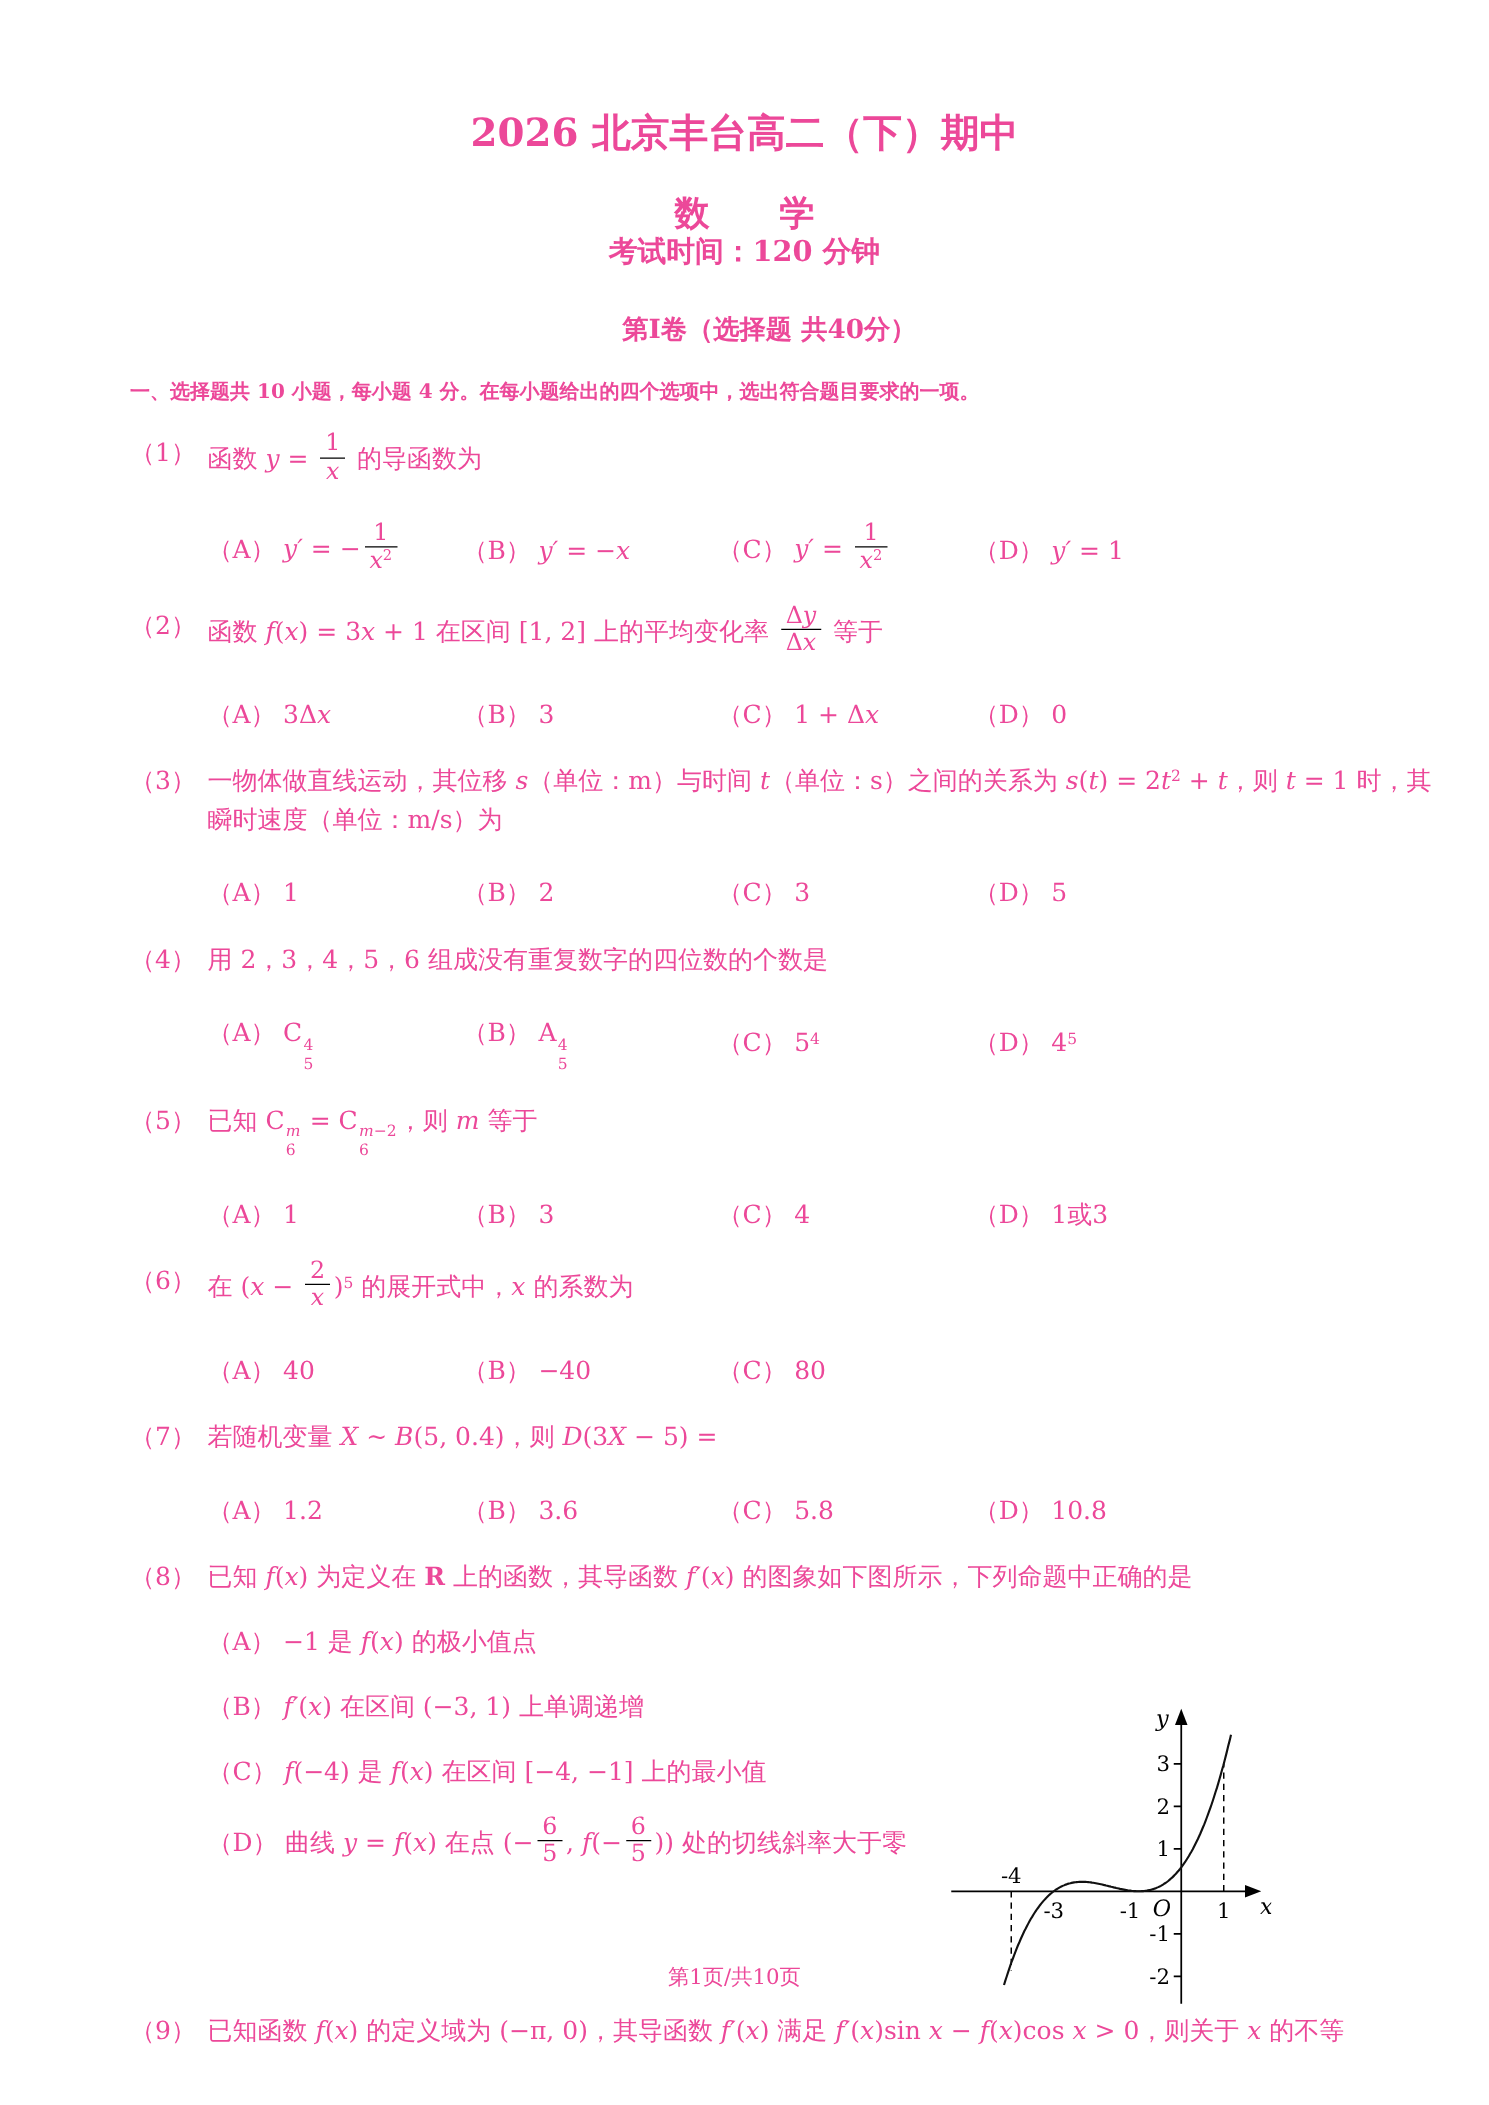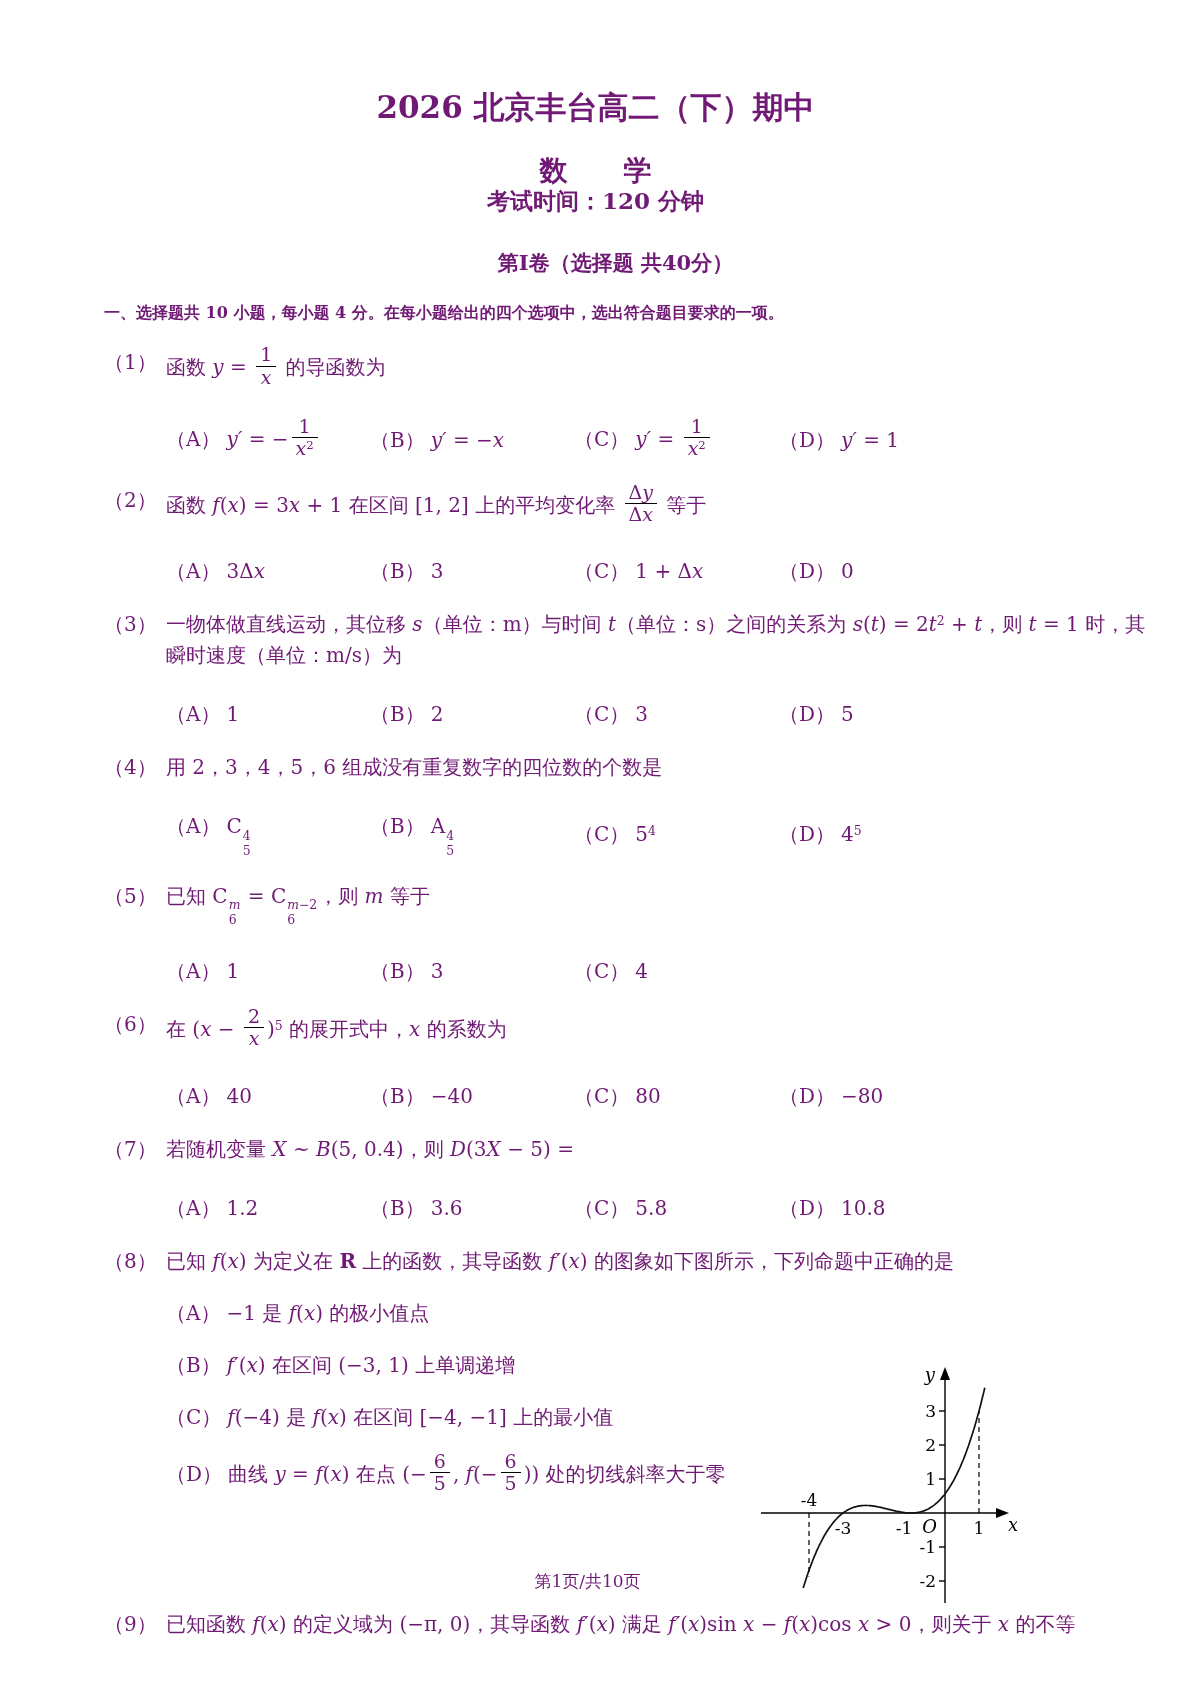--- a/index.html
+++ b/index.html
@@ -1,17 +1,17 @@
 <!DOCTYPE html>
 <html><head>
 <meta charset="utf-8">
 <style>
   html,body{margin:0;padding:0;background:#ffffff;}
   .page{
-    position:relative; width:1191px; height:1684px; background:#fff; color:#701a75;
+    position:relative; width:1191px; height:1684px; background:#fff; color:#ec4899;
     font-family:"DejaVu Serif","Liberation Serif",serif; overflow:hidden;
   }
   .title{margin-top:90px; text-align:center; font-size:31px; font-weight:bold; line-height:1.15;}
   .subject{margin-top:30px; text-align:center; font-size:28px; font-weight:bold; line-height:1.1;}
   .duration{text-align:center; font-size:23px; font-weight:bold;}
   .part{margin-top:32px; text-align:center; font-size:21px; font-weight:bold;padding-left:40px;}
   .instructions{margin:24px 40px 0 104px; font-size:16px; font-weight:bold; line-height:1.5;}
   .qlist{margin:0 40px 0 104px; font-size:20px;}
   .question{display:flex; margin-top:22px; position:relative;}
   .qnum{flex:0 0 62px; line-height:1.55; padding-top:0;}
@@ -109,32 +109,32 @@
               <span><span class="it">m</span></span>
               <span>6</span>
             </span> = C<span class="ss">
               <span><span class="it">m</span>−2</span>
               <span>6</span>
             </span>，则 <span class="it">m</span> 等于</div>
           <div class="opts">
             <div class="opt"><span class="olab">（A）</span>1</div>
             <div class="opt"><span class="olab">（B）</span>3</div>
             <div class="opt"><span class="olab">（C）</span>4</div>
+            <div class="opt"><span class="olab">（D）</span>1或3</div>
           </div>
         </div>
       </div>
       <div class="question">
         <span class="qnum">（6）</span>
         <div class="qbody">
           <div class="qstem">在 (<span class="it">x</span> − <span class="frac"><span class="fn">2</span><span class="fd"><span class="it">x</span></span></span>)<sup>5</sup> 的展开式中，<span class="it">x</span> 的系数为</div>
           <div class="opts">
             <div class="opt"><span class="olab">（A）</span>40</div>
             <div class="opt"><span class="olab">（B）</span>−40</div>
             <div class="opt"><span class="olab">（C）</span>80</div>
-            <div class="opt"><span class="olab">（D）</span>−80</div>
           </div>
         </div>
       </div>
       <div class="question">
         <span class="qnum">（7）</span>
         <div class="qbody">
           <div class="qstem">若随机变量 <span class="it">X</span> ~ <span class="it">B</span>(5, 0.4)，则 <span class="it">D</span>(3<span class="it">X</span> − 5) =</div>
           <div class="opts">
             <div class="opt"><span class="olab">（A）</span>1.2</div>
             <div class="opt"><span class="olab">（B）</span>3.6</div>

